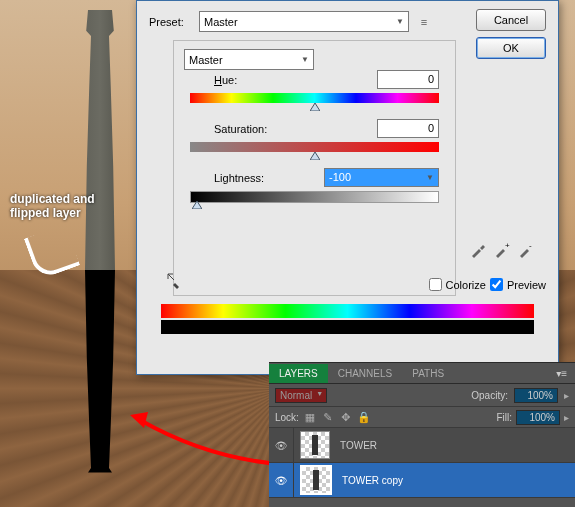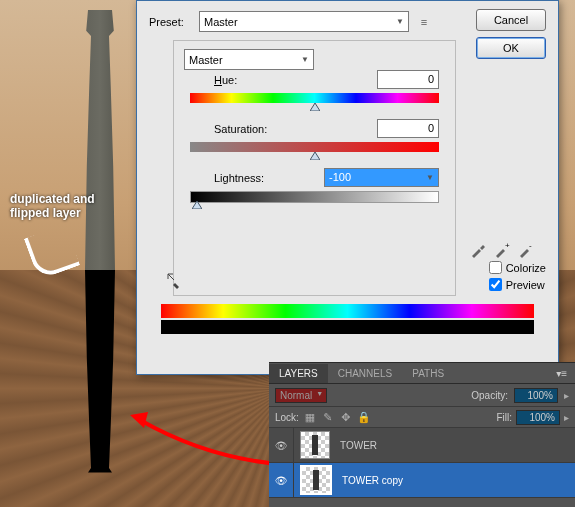--- a/index.html
+++ b/index.html
@@ -36,31 +36,31 @@
 .val{width:52px;height:17px;background:#fff;border:1px solid #7a7a7a;text-align:right;padding:0 4px;margin-left:auto;margin-right:6px;line-height:17px}
 .val.sel{background:#3399ff;color:#fff}
 .track{height:10px;margin:4px 6px 0 6px;position:relative}
 .hue-grad{height:100%;background:linear-gradient(90deg,#f00,#ff0,#0f0,#0ff,#00f,#f0f,#f00)}
 .sat-grad{height:100%;background:linear-gradient(90deg,#888,#f00)}
 .lit-grad{height:100%;background:linear-gradient(90deg,#000,#fff);border:1px solid #999}
 .handle{position:absolute;top:8px;width:10px;height:8px;transform:translateX(-50%)}
 .handle svg{width:10px;height:8px}
 .eyedrop{position:absolute;right:-80px;bottom:36px;display:flex;gap:6px}
 .eyedrop .ed{width:18px;height:18px;color:#666}
-.checks{position:absolute;right:12px;bottom:58px;display:flex;flex-direction:column;gap:4px}
+.checks{position:absolute;right:12px;bottom:58px;display:flex;flex-direction:row;gap:4px}
 .chk{display:flex;align-items:center;gap:4px}
 .chk input{margin:0}
 .cursor-ic{position:absolute;left:28px;bottom:58px;width:20px;height:20px}
 .rainbow{height:14px;margin:0 12px;background:linear-gradient(90deg,#f00,#ff0,#0f0,#0ff,#00f,#f0f,#f00)}
 .black{height:14px;margin:2px 12px 0 12px;background:#000}
 
 .lpanel{position:absolute;left:269px;top:362px;width:306px;height:145px;background:#535353;color:#ccc;font-size:10px;border-top:1px solid #2a2a2a}
 .ltabs{height:20px;display:flex;align-items:center;background:#535353;border-bottom:1px solid #2a2a2a}
 .ltab{padding:4px 10px;color:#aaa}
-.ltab.active{background:#404040;color:#eee}
+.ltab.active{background:#15803d;color:#eee}
 .ltabs .mnu{margin-left:auto;padding:4px 8px}
 .lopts{height:22px;display:flex;align-items:center;padding:0 6px;gap:6px;border-bottom:1px solid #3a3a3a;background:#535353}
 .lsel{background:#7f1d1d;border:1px solid #2a2a2a;padding:1px 14px 1px 4px;color:#999;position:relative}
 .lsel::after{content:'▼';font-size:7px;position:absolute;right:3px}
 .lnum{background:#0c4a6e;border:1px solid #2a2a2a;padding:1px 4px;color:#ccc;width:34px;text-align:right}
 .lopts2{height:20px;display:flex;align-items:center;padding:0 6px;gap:4px;border-bottom:1px solid #3a3a3a;background:#535353}
 .lic{width:14px;height:14px;display:flex;align-items:center;justify-content:center;color:#aaa;font-size:11px}
 .layers{background:#4a4a4a}
 .layer{height:34px;display:flex;align-items:center;border-bottom:1px solid #3a3a3a}
 .layer.active{background:#2a6ab8;color:#fff}

